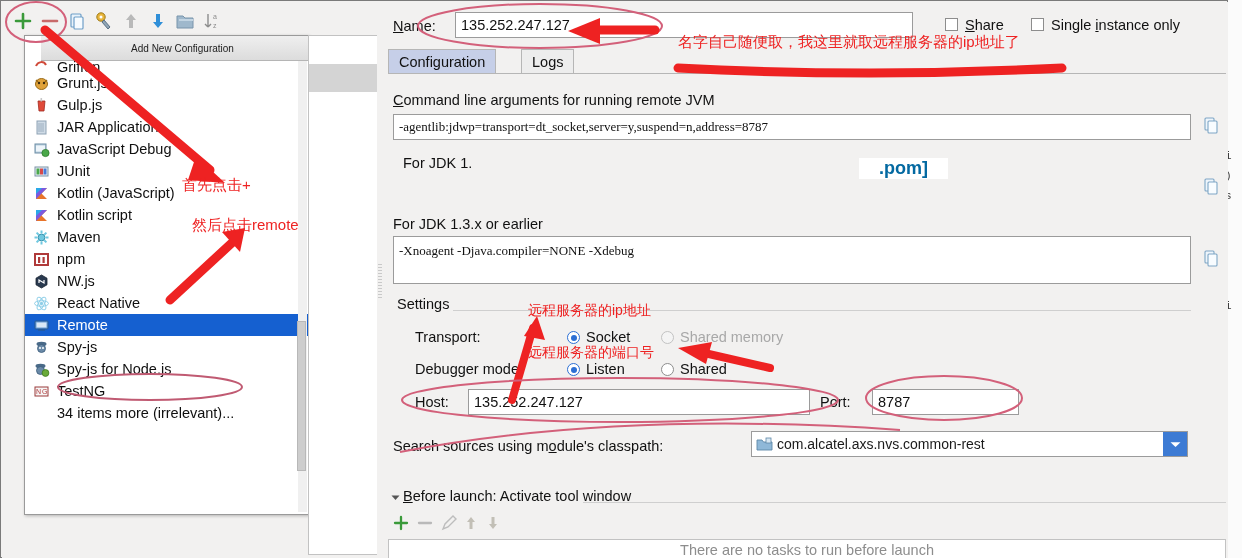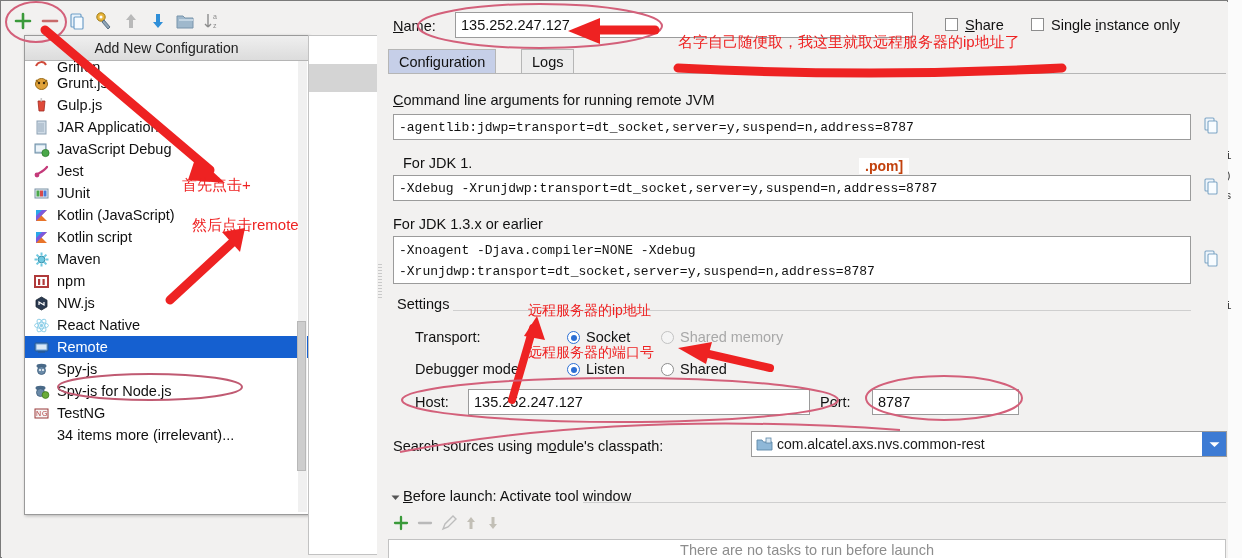--- a/index.html
+++ b/index.html
@@ -25,23 +25,23 @@
 
   
   #left-pane{left:1px;top:1px;width:376px;height:556px;background:#f2f1f0;}
   #toolbar{left:10px;top:8px;width:360px;height:26px;}
   .tb-icon{position:absolute;top:0;width:22px;height:22px;}
   .tb-icon svg{display:block;}
 
   
   #config-popup{left:22px;top:33px;width:283px;height:478px;background:#ffffff;
      border:1px solid #9a9a9a;box-shadow:1px 1px 3px rgba(0,0,0,.25);overflow:hidden;}
-  #popup-header{position:absolute;left:0;top:0;width:283px;height:24px;
+  #popup-header{position:absolute;left:16px;top:0;width:283px;height:24px;
      background:linear-gradient(#efefef,#dcdcdc);border-bottom:1px solid #b5b5b5;
-     font-size:14px;color:#222;display:flex;align-items:center;justify-content:center;}
+     font-size:10px;color:#222;display:flex;align-items:center;justify-content:center;}
   #list-scroll{position:absolute;left:0;top:24px;width:283px;height:453px;overflow:hidden;}
   .li{position:relative;height:22px;line-height:22px;padding-left:8px;white-space:nowrap;
       display:flex;align-items:center;font-size:14.5px;color:#101010;}
   .li .ic{width:17px;height:17px;margin-right:7px;flex:0 0 17px;position:relative;}
   .li.sel{background:#1560d0;color:#ffffff;}
   .li.clip-top{height:12px;line-height:10px;overflow:hidden;align-items:flex-end;}
   .li.more{padding-left:32px;}
   #list-vscroll{position:absolute;right:1px;top:25px;width:9px;height:451px;background:#f0f0f0;}
   #list-vthumb{position:absolute;right:1px;top:260px;width:9px;height:150px;background:#cdcdcd;
      border:1px solid #b8b8b8;box-sizing:border-box;}
@@ -54,21 +54,21 @@
      background:repeating-linear-gradient(#c9c9c9,#c9c9c9 1px,transparent 1px,transparent 3px);}
 
   
   #right-pane{left:382px;top:1px;width:845px;height:556px;background:#f2f1f0;}
 
   .lbl{position:absolute;font-size:14.5px;color:#111;white-space:nowrap;}
   .lbl u{text-decoration:underline;}
   .field{position:absolute;background:#ffffff;border:1px solid #9b9b9b;box-sizing:border-box;
      font-family:"Liberation Sans",sans-serif;font-size:14.5px;color:#111;
      padding:0 5px;display:flex;align-items:center;white-space:nowrap;overflow:hidden;}
-  .mono{font-family:Liberation Mono, monospace;font-size:13px;letter-spacing:0px;}
+  .mono{font-family:Liberation Serif, serif;font-size:13px;letter-spacing:0px;}
 
   
   .cbx{position:absolute;width:13px;height:13px;border:1px solid #8d8d8d;background:#fff;box-sizing:border-box;}
   
   .rdo{position:absolute;width:13px;height:13px;border-radius:50%;border:1px solid #8d8d8d;background:#fff;box-sizing:border-box;}
   .rdo.on{border-color:#2c6fd4;background:#ffffff;}
   .rdo.on:after{content:"";position:absolute;left:2.5px;top:2.5px;width:6px;height:6px;border-radius:50%;background:#2c6fd4;}
   .rdo.dis{border-color:#c2c2c2;background:#f4f4f4;}
 
   
@@ -79,37 +79,37 @@
   #tab-underline{position:absolute;left:5px;top:71px;width:838px;height:1px;background:#b6b6b6;}
 
   
   .gbox{position:absolute;border:1px solid #cfcfcf;box-sizing:border-box;}
   .gtitle{position:absolute;background:#f2f1f0;padding:0 4px;font-size:14.5px;color:#111;}
 
   
   .copybtn{position:absolute;width:20px;height:20px;}
 
   
-  #combo{position:absolute;left:368px;top:429px;width:476px;height:26px;background:#fff;
+  #combo{position:absolute;left:368px;top:429px;width:437px;height:26px;background:#fff;
      border:1px solid #9b9b9b;box-sizing:border-box;display:flex;align-items:center;padding-left:4px;}
   #combo-arrow{position:absolute;right:0;top:0;width:24px;height:24px;background:#3d7bd4;
      display:flex;align-items:center;justify-content:center;}
 
   
   #bl-line{position:absolute;left:200px;top:500px;width:643px;height:1px;background:#cfcfcf;}
   #bl-toolbar{position:absolute;left:8px;top:511px;width:200px;height:22px;}
   .bl-ic{position:absolute;top:0;width:20px;height:20px;}
   #bl-box{position:absolute;left:5px;top:537px;width:838px;height:20px;background:#fff;
      border:1px solid #c2c2c2;border-bottom:none;box-sizing:border-box;
      display:flex;align-items:center;justify-content:center;color:#8d8d8d;font-size:14.5px;}
   .anno-text{position:absolute;color:#ee2222;font-size:14px;white-space:nowrap;
      font-family:"Liberation Sans","DejaVu Sans",sans-serif;}
   svg.ovl{position:absolute;left:0;top:0;width:1242px;height:558px;overflow:visible;}
-  #pom-overlay{position:absolute;left:476px;top:156px;background:#ffffff;padding:0 6px;
-     font-weight:bold;font-size:14px;color:#c2410c;border:0;}
+  #pom-overlay{position:absolute;left:476px;top:156px;background:#ffffff;padding:0 20px;
+     font-weight:bold;font-size:18px;color:#0369a1;border:0;}
 </style>
 </head>
 <body>
 
 <div class="abs" id="bg-editor-sliver">
   <div id="bg-editor-gut"></div>
   <div class="ln" style="top:150px">i</div>
   <div class="ln" style="top:170px">)</div>
   <div class="ln" style="top:190px">s</div>
   <div class="ln" style="top:300px">i</div>
@@ -217,29 +217,20 @@
           <span class="ic">
             <svg width="17" height="17" viewBox="0 0 17 17">
                 <rect x="2" y="3" width="11" height="9" fill="#b9cede" stroke="#6d8da5" stroke-width="1"></rect>
                 <rect x="3" y="4.5" width="9" height="6" fill="#eef5fa"></rect>
                 <circle cx="12.5" cy="12" r="3.6" fill="#4aa84a" stroke="#2a7a2a" stroke-width="0.8"></circle>
               </svg>
           </span>
           <span>JavaScript Debug</span>
         </div>
 
-        <div class="li">
-          <span class="ic">
-            <svg width="17" height="17" viewBox="0 0 17 17">
-                <path d="M3 12c3-2 8-4 11-8" stroke="#c43a7a" stroke-width="2.2" fill="none" stroke-linecap="round"></path>
-                <circle cx="4" cy="12" r="2.4" fill="#c43a7a"></circle>
-              </svg>
-          </span>
-          <span>Jest</span>
-        </div>
 
         <div class="li">
           <span class="ic">
             <svg width="17" height="17" viewBox="0 0 17 17">
                 <rect x="2" y="4" width="13" height="9" fill="#e6eef4" stroke="#7d93a6" stroke-width="1"></rect>
                 <rect x="3.5" y="5.5" width="3" height="6" fill="#4aa84a"></rect>
                 <rect x="7" y="5.5" width="3" height="6" fill="#d84a4a"></rect>
                 <rect x="10.5" y="5.5" width="3" height="6" fill="#4a7ad8"></rect>
               </svg>
           </span>
@@ -401,34 +392,30 @@
     </div>
     <div class="copybtn" style="left:818px;top:114px">
       <svg width="20" height="20" viewBox="0 0 20 20">
           <rect x="4" y="2" width="9" height="12" rx="1" fill="#eef5fb" stroke="#7fa6c6" stroke-width="1.1"></rect>
           <rect x="7" y="5" width="9" height="12" rx="1" fill="#f8fcff" stroke="#7fa6c6" stroke-width="1.1"></rect>
         </svg>
     </div>
 
     <div class="lbl" style="left:20px;top:153px">For JDK 1.</div>
     <div id="pom-overlay">.pom]</div>
-    <div class="field mono" style="left:10px;top:173px;width:798px;height:26px">
-      <span>-Xdebug -Xrunjdwp:transport=dt_socket,server=y,suspend=n,address=8787</span>
-    </div>
     <div class="copybtn" style="left:818px;top:175px">
       <svg width="20" height="20" viewBox="0 0 20 20">
           <rect x="4" y="2" width="9" height="12" rx="1" fill="#eef5fb" stroke="#7fa6c6" stroke-width="1.1"></rect>
           <rect x="7" y="5" width="9" height="12" rx="1" fill="#f8fcff" stroke="#7fa6c6" stroke-width="1.1"></rect>
         </svg>
     </div>
 
     <div class="lbl" style="left:10px;top:214px">For JDK 1.3.x or earlier</div>
     <div class="field mono" style="left:10px;top:234px;width:798px;height:48px;display:block;padding-top:3px">
       <div style="line-height:21px">-Xnoagent -Djava.compiler=NONE -Xdebug</div>
-      <div style="line-height:21px">-Xrunjdwp:transport=dt_socket,server=y,suspend=n,address=8787</div>
     </div>
     <div class="copybtn" style="left:818px;top:247px">
       <svg width="20" height="20" viewBox="0 0 20 20">
           <rect x="4" y="2" width="9" height="12" rx="1" fill="#eef5fb" stroke="#7fa6c6" stroke-width="1.1"></rect>
           <rect x="7" y="5" width="9" height="12" rx="1" fill="#f8fcff" stroke="#7fa6c6" stroke-width="1.1"></rect>
         </svg>
     </div>
 
     <div class="gbox" style="left:10px;top:308px;width:798px;height:108px;border-top:1px solid #cfcfcf;border-left:none;border-right:none;border-bottom:none"></div>
     <div class="gtitle" style="left:10px;top:294px">Settings</div>

